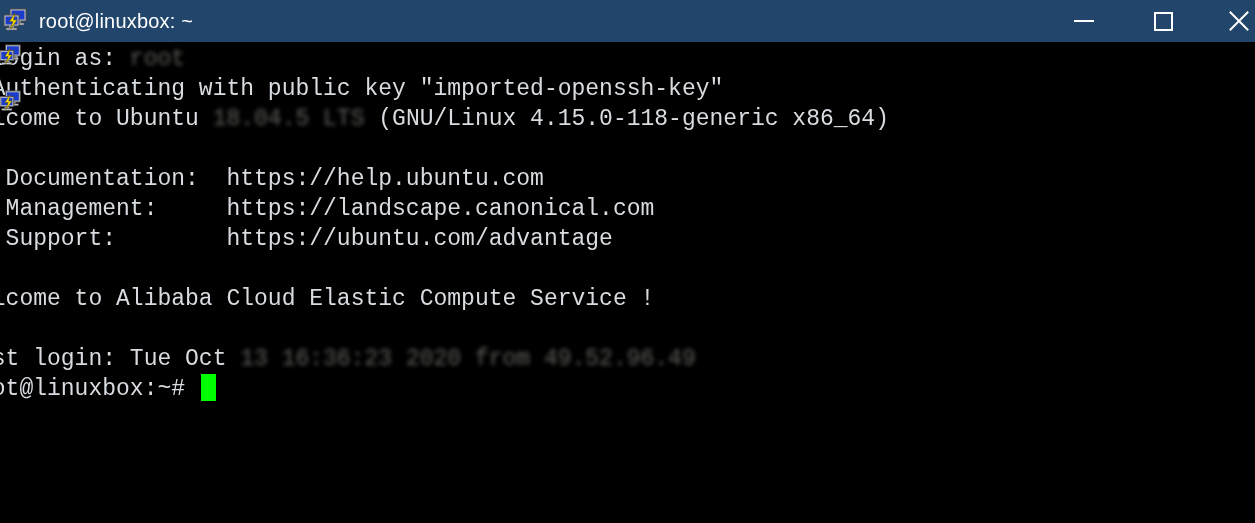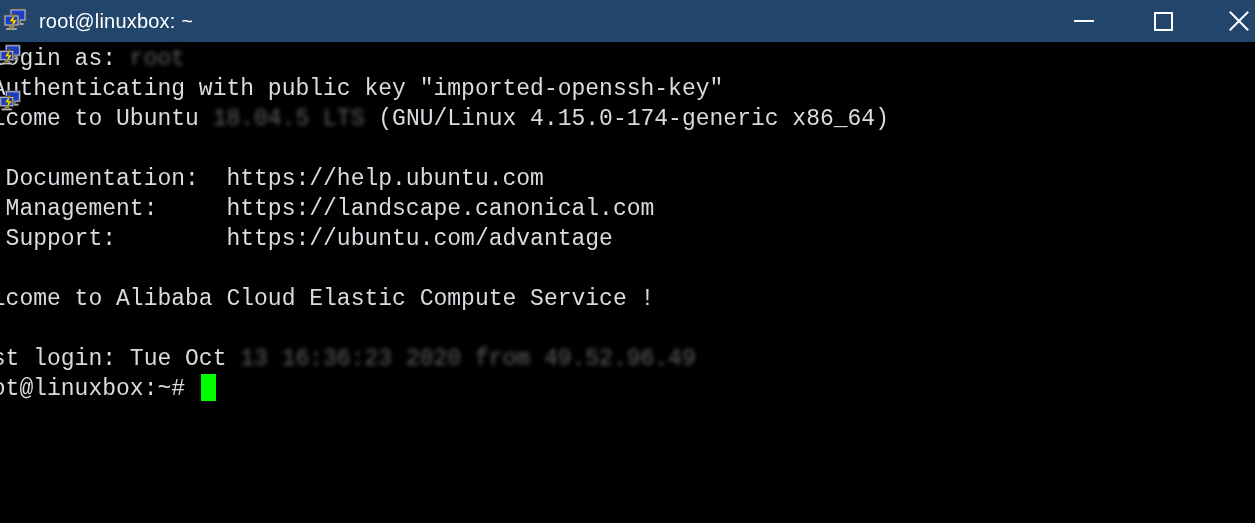--- a/index.html
+++ b/index.html
@@ -196,21 +196,21 @@
       </button>
     </div>
   </div>
 
   <div id="terminal-body">
 
     <div id="terminal-screen">
       <div id="terminal-lines">
           <div class="term-line"><span> login as: </span><span class="redact">root</span></div>
           <div class="term-line"><span> Authenticating with public key "imported-openssh-key"</span></div>
-          <div class="term-line"><span>elcome to Ubuntu </span><span class="redact">18.04.5 LTS</span><span> (GNU/Linux 4.15.0-174-generic x86_64)</span></div>
+          <div class="term-line"><span>elcome to Ubuntu </span><span class="redact">18.04.5 LTS</span><span> (GNU/Linux 4.15.0-118-generic x86_64)</span></div>
           <div class="term-line"></div>
           <div class="term-line"><span>* Documentation:  https://help.ubuntu.com</span></div>
           <div class="term-line"><span>* Management:     https://landscape.canonical.com</span></div>
           <div class="term-line"><span>* Support:        https://ubuntu.com/advantage</span></div>
           <div class="term-line"></div>
           <div class="term-line"><span>elcome to Alibaba Cloud Elastic Compute Service !</span></div>
           <div class="term-line"></div>
           <div class="term-line"><span>ast login: Tue Oct </span><span class="redact">13 16:36:23 2020 from 49.52.96.49</span></div>
         </div>
 

